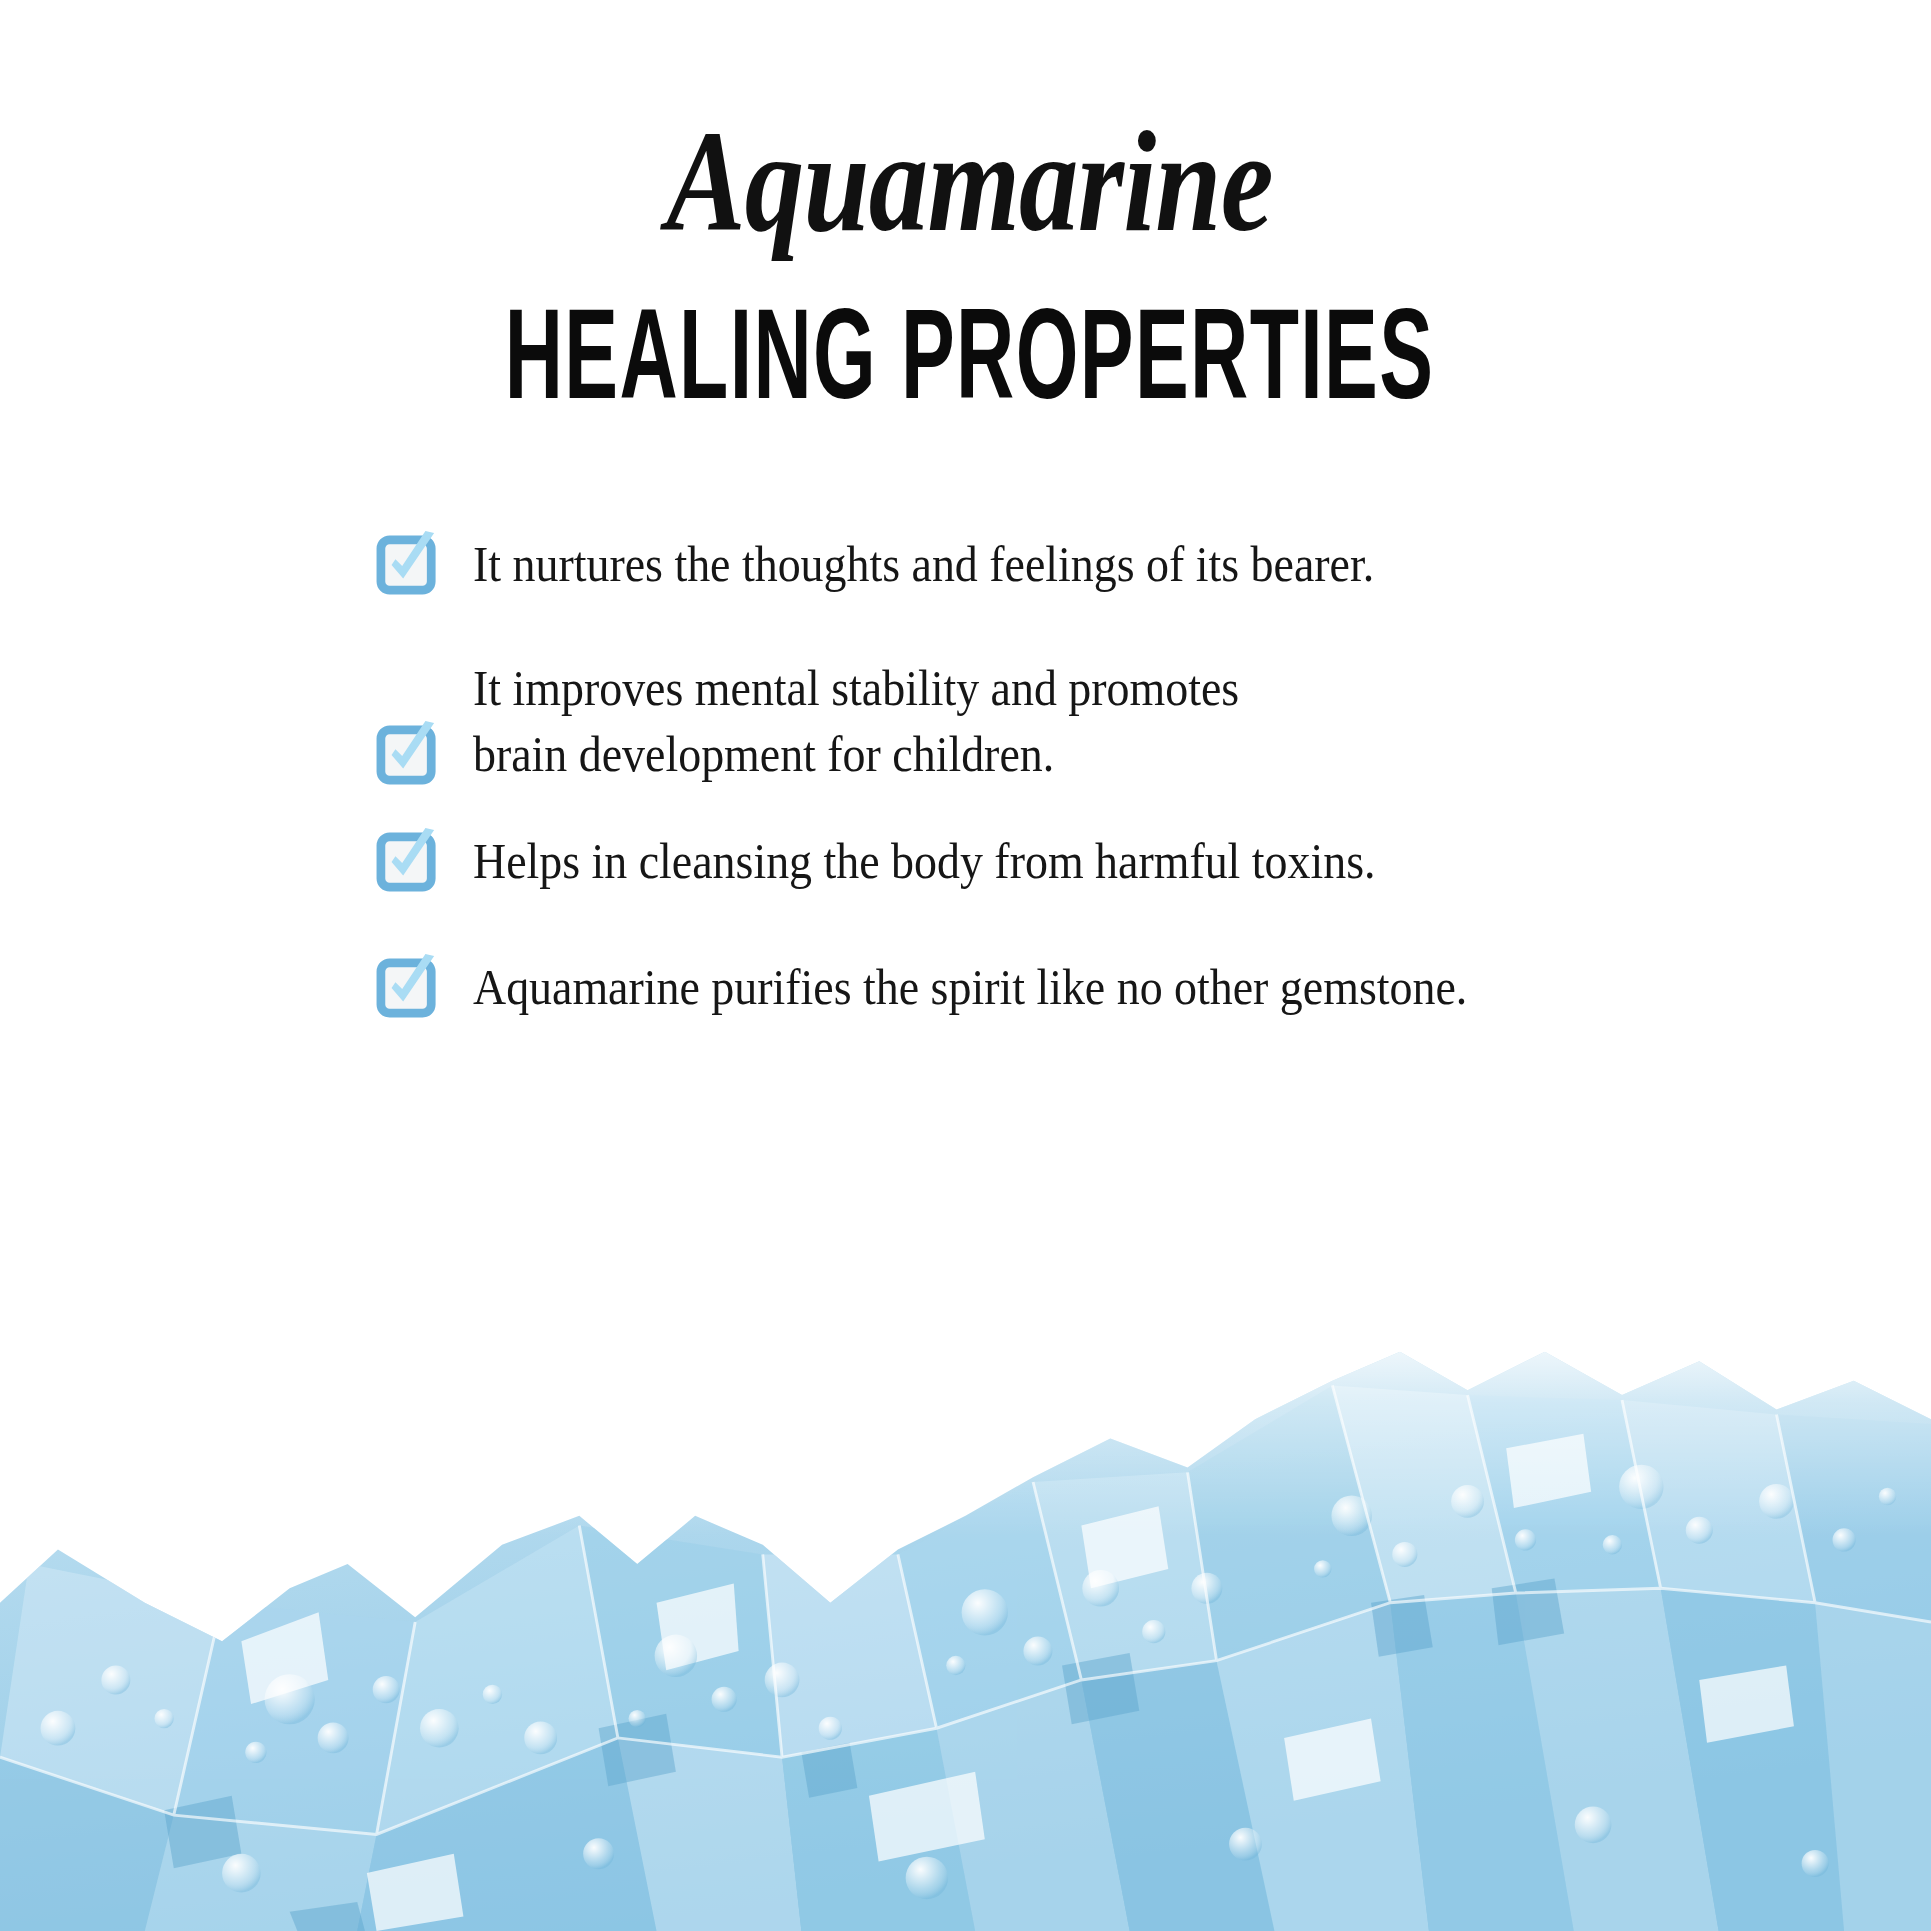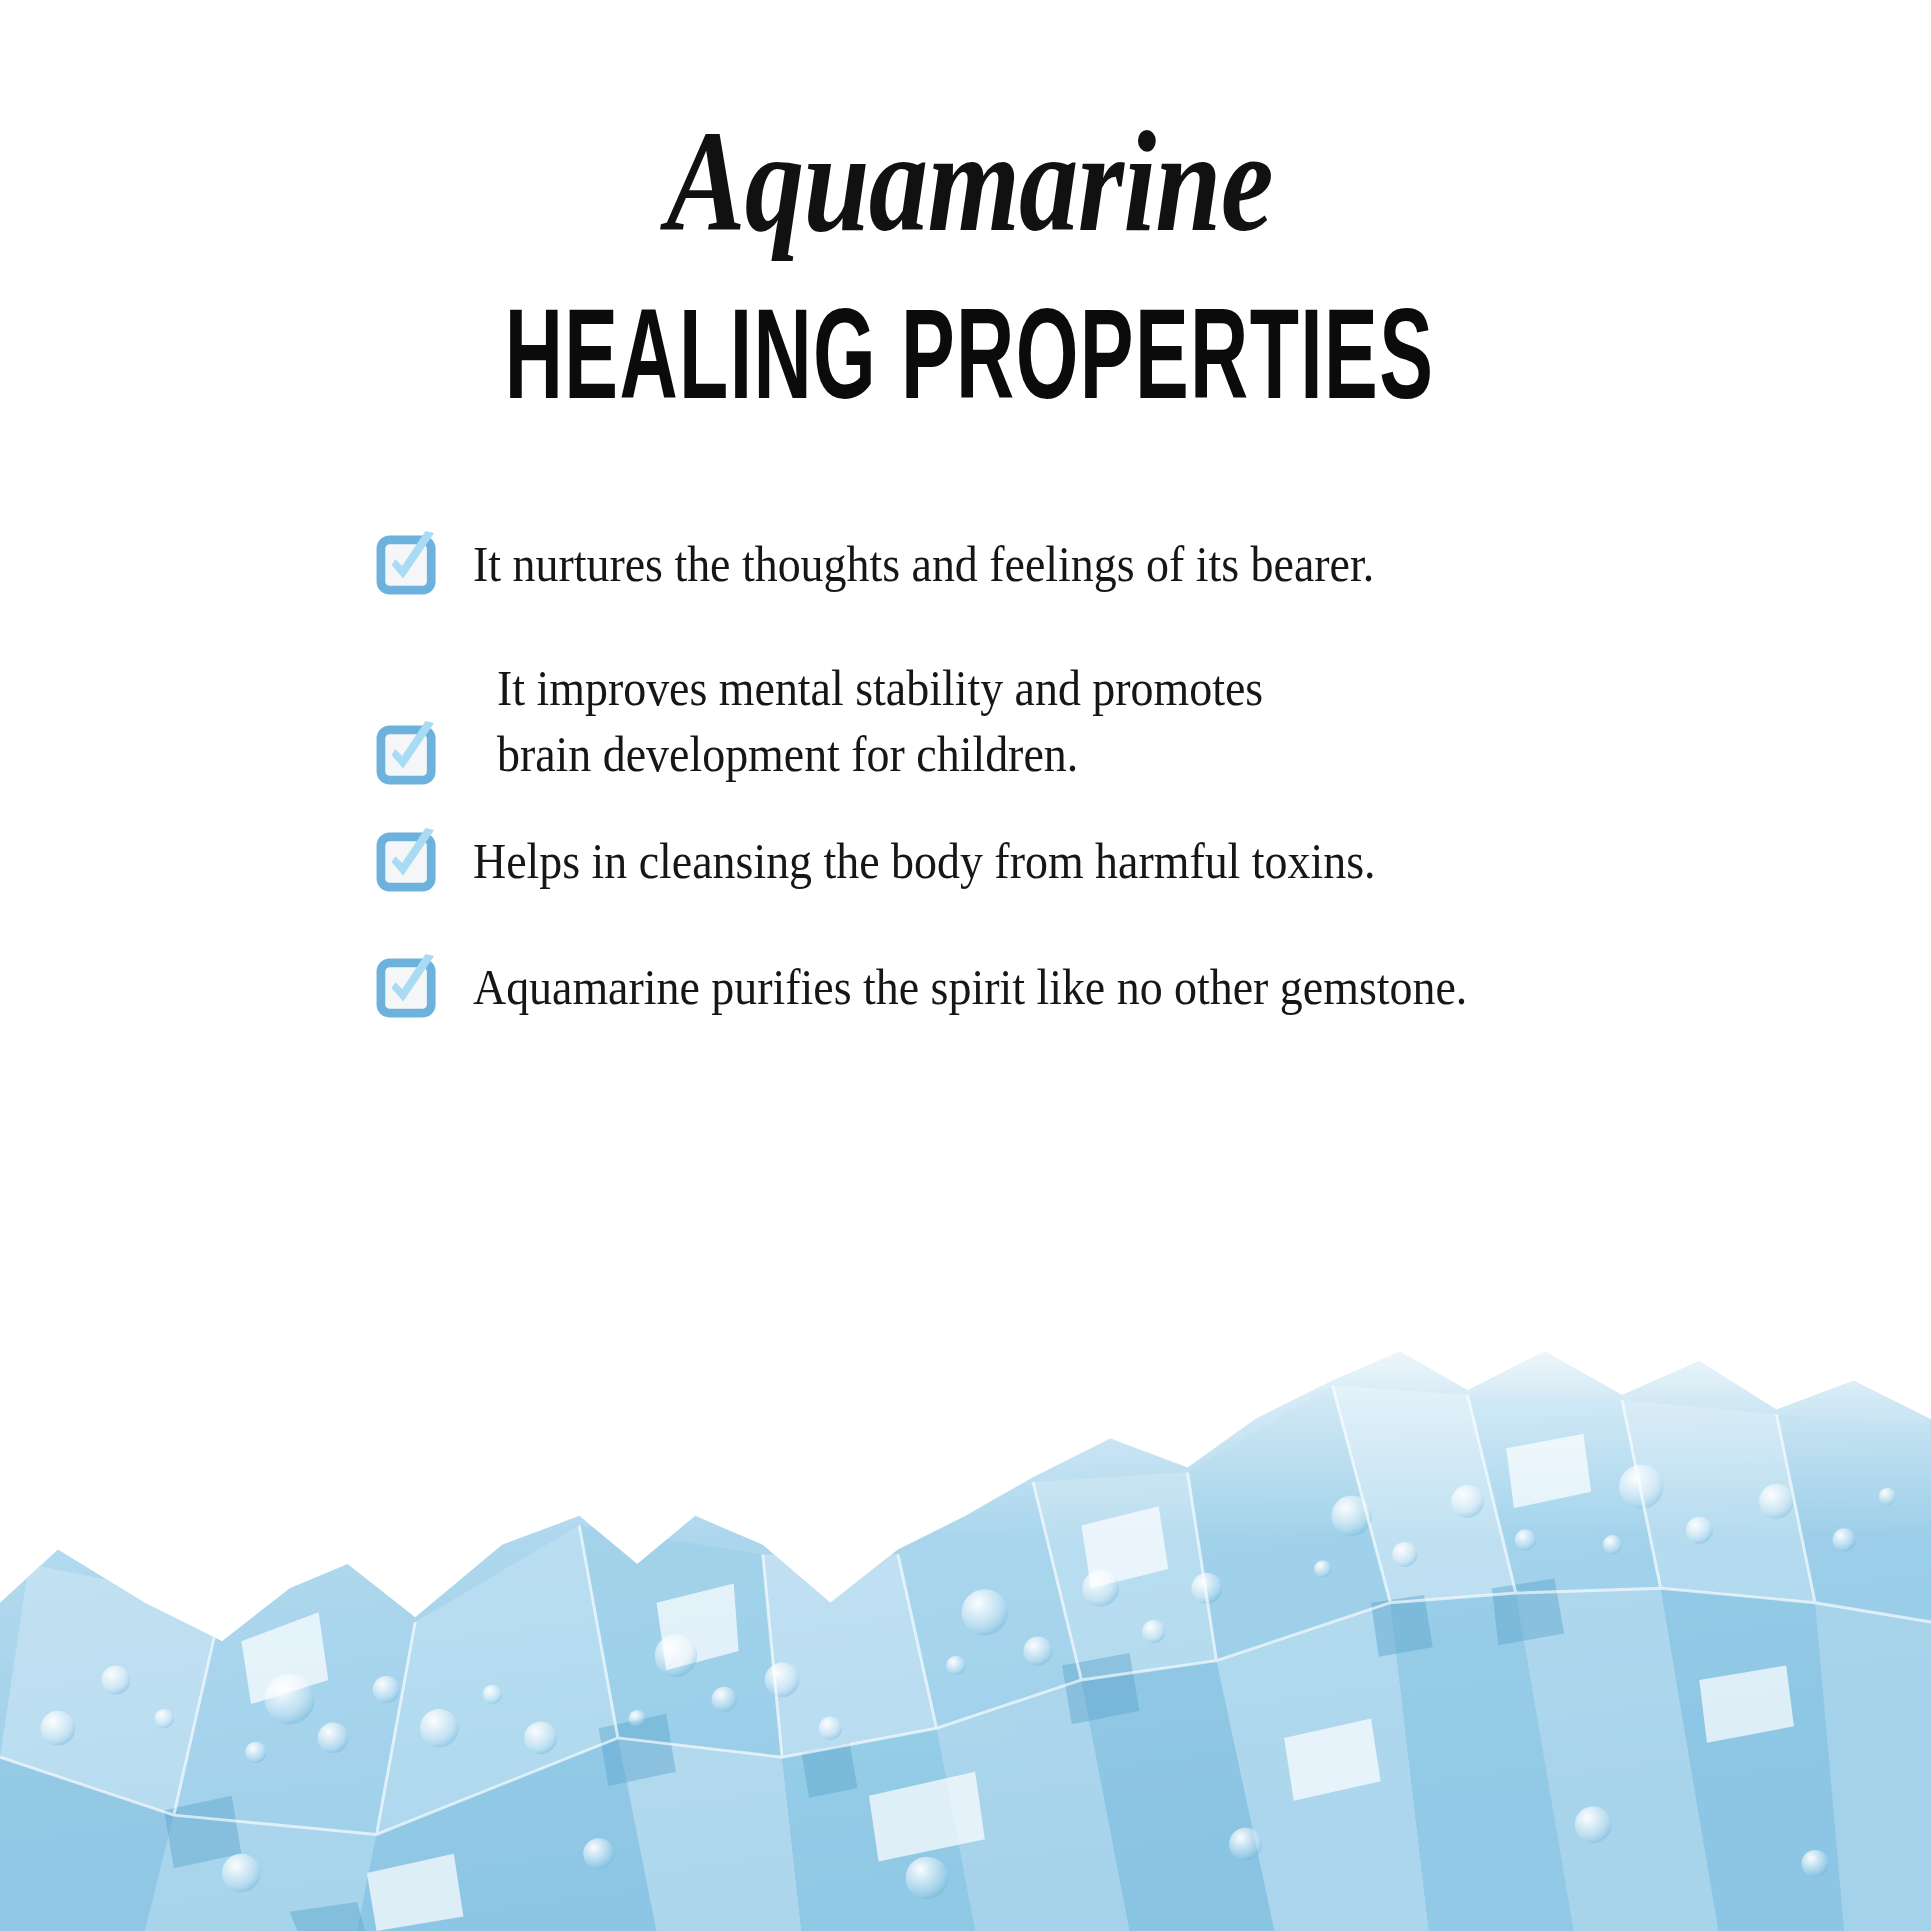--- a/index.html
+++ b/index.html
@@ -57,21 +57,21 @@
     left: 378px;
     top: 527px;
     width: 1352px;
   }
   .list-item {
     position: relative;
     display: flex;
     align-items: flex-end;
     margin-bottom: 56px;
   }
-  .list-item.tight { margin-bottom: 37px; gap: 24px; }
+  .list-item.tight { margin-bottom: 37px; }
 
   .check-wrap {
     flex: 0 0 auto;
     width: 60px;
     height: 66px;
     position: relative;
     margin-right: 35px;
     margin-top: 3.9px;
   }
   .check-wrap svg { display: block; width: 60px; height: 66px; overflow: visible; }

